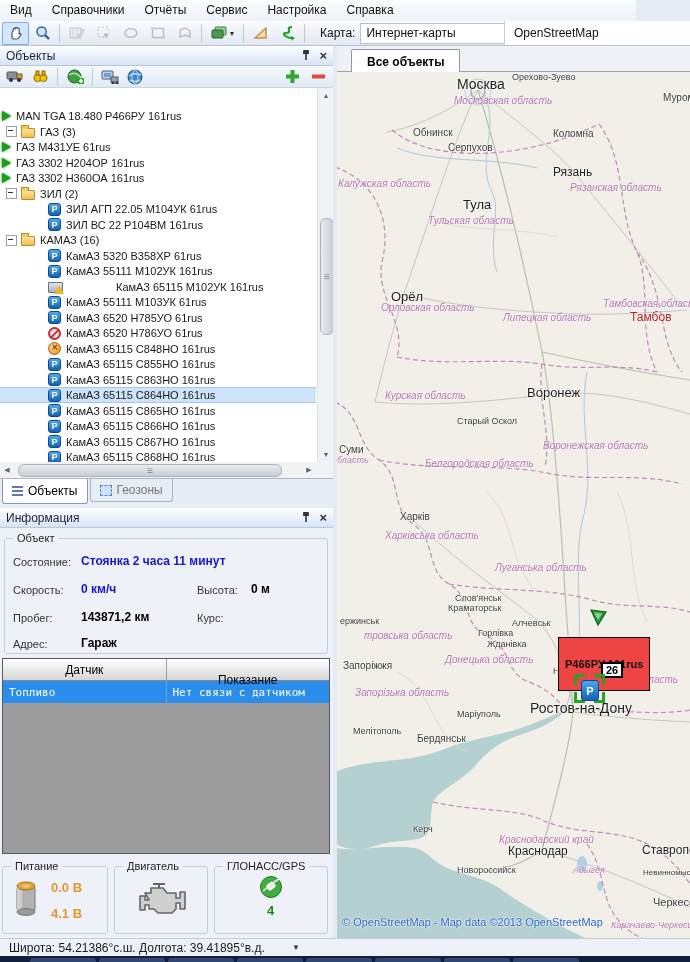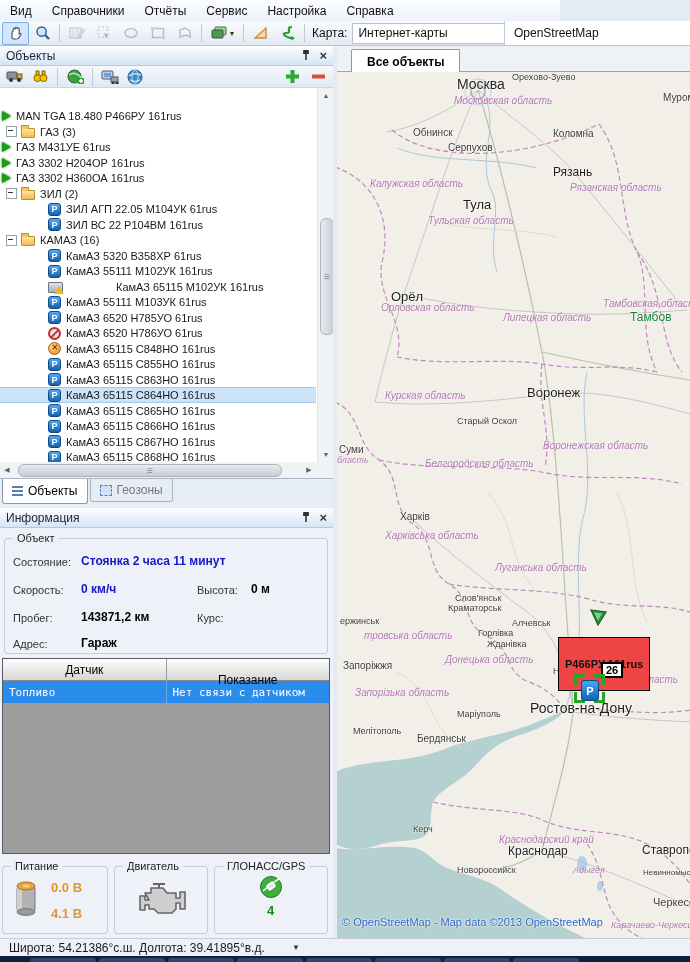--- a/index.html
+++ b/index.html
@@ -3,33 +3,33 @@
 <meta charset="utf-8">
 <style>
   html,body{margin:0;padding:0;}
   body{
     width:690px;height:962px;position:relative;overflow:hidden;
     font-family:"Liberation Sans",sans-serif;background:#e4ebf4;
     -webkit-font-smoothing:antialiased;
   }
   .abs{position:absolute;}
   
-  #menubar{left:0;top:0;width:560px;height:21px;display:flex;align-items:center;
+  #menubar{left:0;top:0;width:636px;height:21px;display:flex;
     background:linear-gradient(#fbfdfe,#edf2f9);border-bottom:1px solid #d9dfe9;font-size:12px;color:#111;}
   .menu-item{padding:3px 10px;cursor:default;}
   
   #toolbar{left:0;top:21px;width:690px;height:25px;display:flex;align-items:center;padding:0 2px;
     background:linear-gradient(#fafbfd,#e2e9f3);border-bottom:1px solid #b9c3d2;box-sizing:border-box;}
   .tb-sep{width:1px;height:18px;background:#c3cad6;margin:0 3px;flex:0 0 auto;}
   .tb-btn{width:25px;height:21px;display:flex;align-items:center;justify-content:center;
     border:1px solid transparent;border-radius:2px;flex:0 0 auto;}
   .tb-btn.active{background:#d4e6fb;border-color:#78aee8;}
   .tb-btn.disabled{opacity:.38;filter:grayscale(.9);}
   .tb-drop{font-size:7px;color:#333;margin-left:1px;}
-  .map-lbl{font-size:12px;margin:0 5px 0 4px;color:#111;}
+  .map-lbl{font-size:12px;margin:0 5px 0 12px;color:#111;}
   .map-combo{width:200px;height:19px;background:#fff;border:1px solid #b9c2cd;display:flex;
     align-items:center;justify-content:space-between;padding:0 5px;font-size:12px;color:#111;}
   .osm-field{position:absolute;left:504px;top:0;width:186px;height:24px;background:#fff;
     border-left:1px solid #c4ccd6;display:flex;align-items:center;padding-left:9px;font-size:12px;color:#111;}
   
   #leftcol{left:0;top:46px;width:333px;height:892px;background:#eef2f8;}
   .panel-hdr{left:0;width:333px;height:20px;display:flex;align-items:center;padding:0 6px;box-sizing:border-box;
     background:linear-gradient(#fdfeff,#d6e4f5);border-bottom:1px solid #bac7d9;font-size:12px;color:#15233a;}
   .hdr-btns{margin-left:auto;display:flex;align-items:center;gap:8px;}
   .hdr-x{font-size:13px;font-weight:bold;color:#333;line-height:10px;}
@@ -546,21 +546,21 @@
     <div id="map-labels">
         <span class="map-city" style="left: 120px; top: 4px; font-size: 14px; color: rgb(30, 30, 30);">Москва</span>
         <span class="map-city" style="left: 175px; top: 0px; font-size: 9px;">Орехово-Зуево</span>
         <span class="map-city" style="left: 326px; top: 20px; font-size: 10px;">Муром</span>
         <span class="map-city" style="left: 76px; top: 55px; font-size: 10px;">Обнинск</span>
         <span class="map-city" style="left: 176px; top: 56px; font-size: 10px; padding-left: 40px;">Коломна</span>
         <span class="map-city" style="left: 111px; top: 70px; font-size: 10px;">Серпухов</span>
         <span class="map-city" style="left: 216px; top: 93px; font-size: 12px; color: rgb(30, 30, 30);">Рязань</span>
         <span class="map-city" style="left: 126px; top: 125px; font-size: 13px; color: rgb(30, 30, 30);">Тула</span>
         <span class="map-city" style="left: 54px; top: 217px; font-size: 13px; color: rgb(30, 30, 30);">Орёл</span>
-        <span class="map-city" style="left: 293px; top: 238px; font-size: 12px; color: #15803d;">Тамбов</span>
+        <span class="map-city" style="left: 293px; top: 238px; font-size: 12px; color: #b91c1c;">Тамбов</span>
         <span class="map-city" style="left: 190px; top: 313px; font-size: 13px; color: rgb(30, 30, 30);">Воронеж</span>
         <span class="map-city" style="left: 120px; top: 344px; font-size: 9px;">Старый Оскол</span>
         <span class="map-city" style="left: 2px; top: 372px; font-size: 10px;">Суми</span>
         <span class="map-city" style="left: 63px; top: 439px; font-size: 10px;">Харків</span>
         <span class="map-city" style="left: 118px; top: 521px; font-size: 9px;">Слов'янськ</span>
         <span class="map-city" style="left: 111px; top: 531px; font-size: 9px;">Краматорськ</span>
         <span class="map-city" style="left: 3px; top: 544px; font-size: 9px;">ержинськ</span>
         <span class="map-city" style="left: 175px; top: 546px; font-size: 9px;">Алчевськ</span>
         <span class="map-city" style="left: 141px; top: 556px; font-size: 9px;">Горлівка</span>
         <span class="map-city" style="left: 150px; top: 567px; font-size: 9px;">Жданівка</span>
@@ -570,21 +570,21 @@
         <span class="map-city" style="left: 120px; top: 637px; font-size: 9px;">Маріуполь</span>
         <span class="map-city" style="left: 16px; top: 654px; font-size: 9px;">Мелітополь</span>
         <span class="map-city" style="left: 80px; top: 661px; font-size: 10px;">Бердянськ</span>
         <span class="map-city" style="left: 76px; top: 752px; font-size: 9px;">Керч</span>
         <span class="map-city" style="left: 171px; top: 772px; font-size: 12px; color: rgb(30, 30, 30);">Краснодар</span>
         <span class="map-city" style="left: 305px; top: 771px; font-size: 12px; color: rgb(30, 30, 30);">Ставрополь</span>
         <span class="map-city" style="left: 120px; top: 793px; font-size: 9px;">Новороссийск</span>
         <span class="map-city" style="left: 306px; top: 796px; font-size: 8px;">Невинномысск</span>
         <span class="map-city" style="left: 316px; top: 824px; font-size: 11px;">Черкесск</span>
         <span class="map-region" style="left: 117px; top: 23px; font-size: 10px;">Московская область</span>
-        <span class="map-region" style="left: 1px; top: 106px; font-size: 10px; margin-left: 32px;">Калужская область</span>
+        <span class="map-region" style="left: 1px; top: 106px; font-size: 10px;">Калужская область</span>
         <span class="map-region" style="left: 233px; top: 110px; font-size: 10px;">Рязанская область</span>
         <span class="map-region" style="left: 91px; top: 143px; font-size: 10px;">Тульская область</span>
         <span class="map-region" style="left: 44px; top: 230px; font-size: 10px;">Орловская область</span>
         <span class="map-region" style="left: 266px; top: 226px; font-size: 10px;">Тамбовская область</span>
         <span class="map-region" style="left: 166px; top: 240px; font-size: 10px;">Липецкая область</span>
         <span class="map-region" style="left: 48px; top: 318px; font-size: 10px;">Курская область</span>
         <span class="map-region" style="left: 206px; top: 368px; font-size: 10px;">Воронежская область</span>
         <span class="map-region" style="left: 0px; top: 383px; font-size: 9px;">бласть</span>
         <span class="map-region" style="left: 88px; top: 386px; font-size: 10px;">Белгородская область</span>
         <span class="map-region" style="left: 48px; top: 458px; font-size: 10px;">Харківська область</span>

